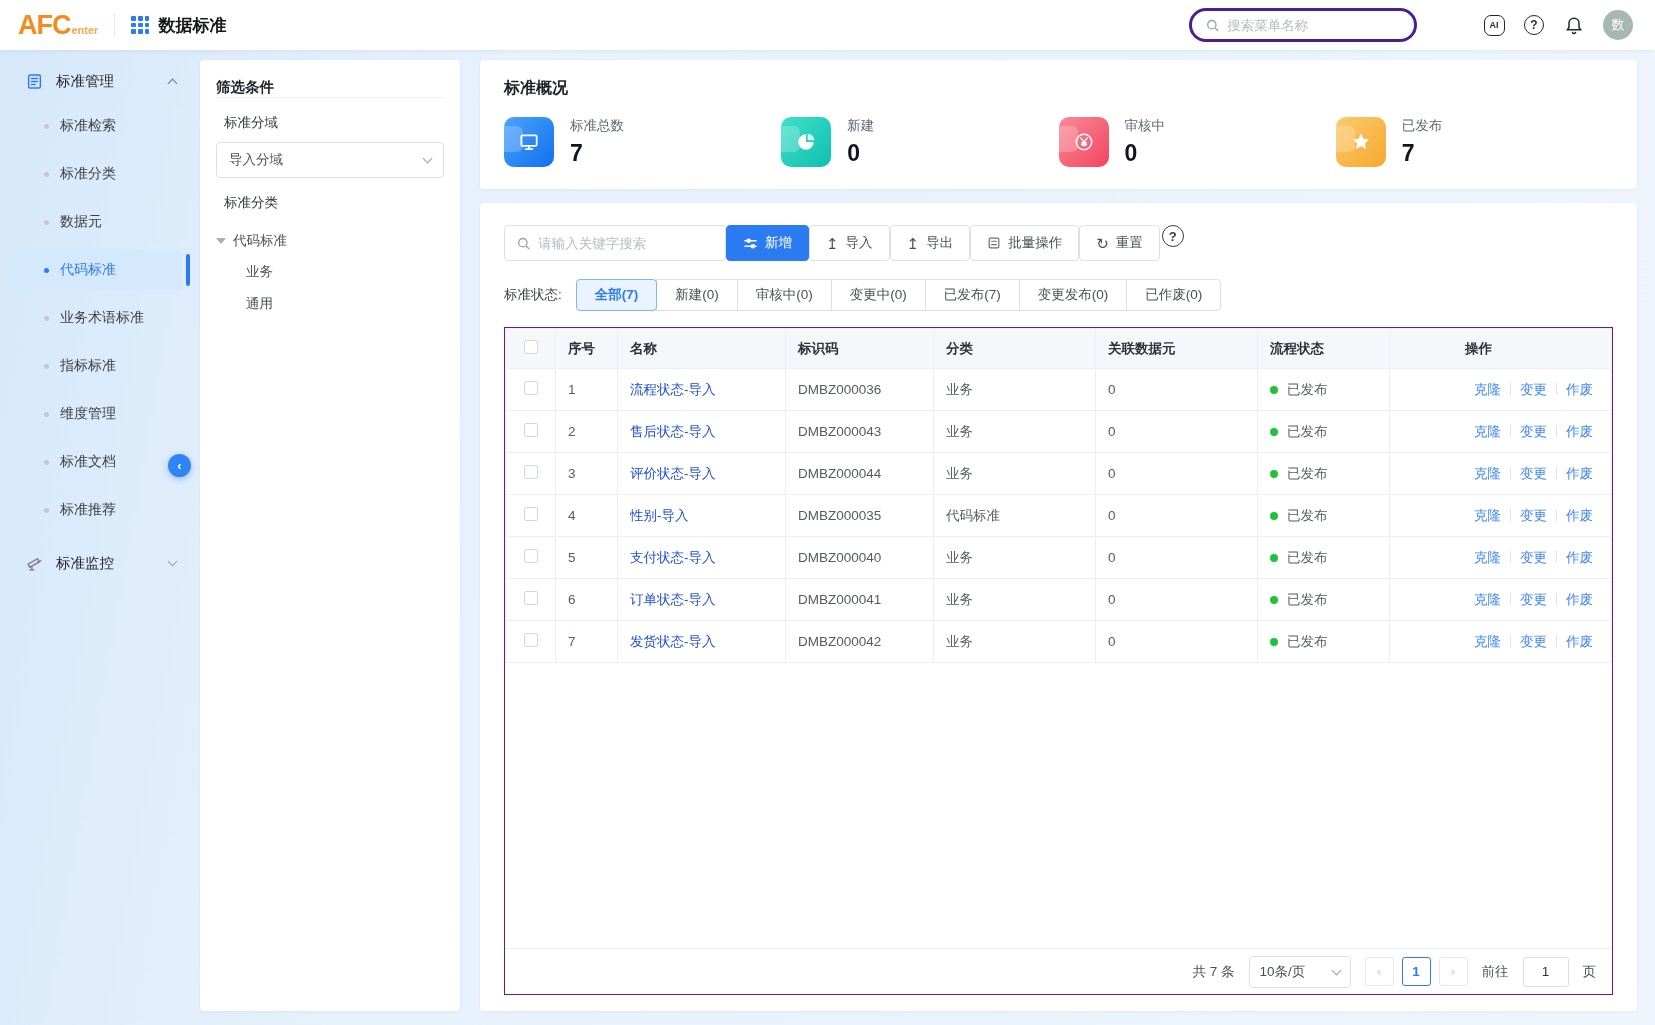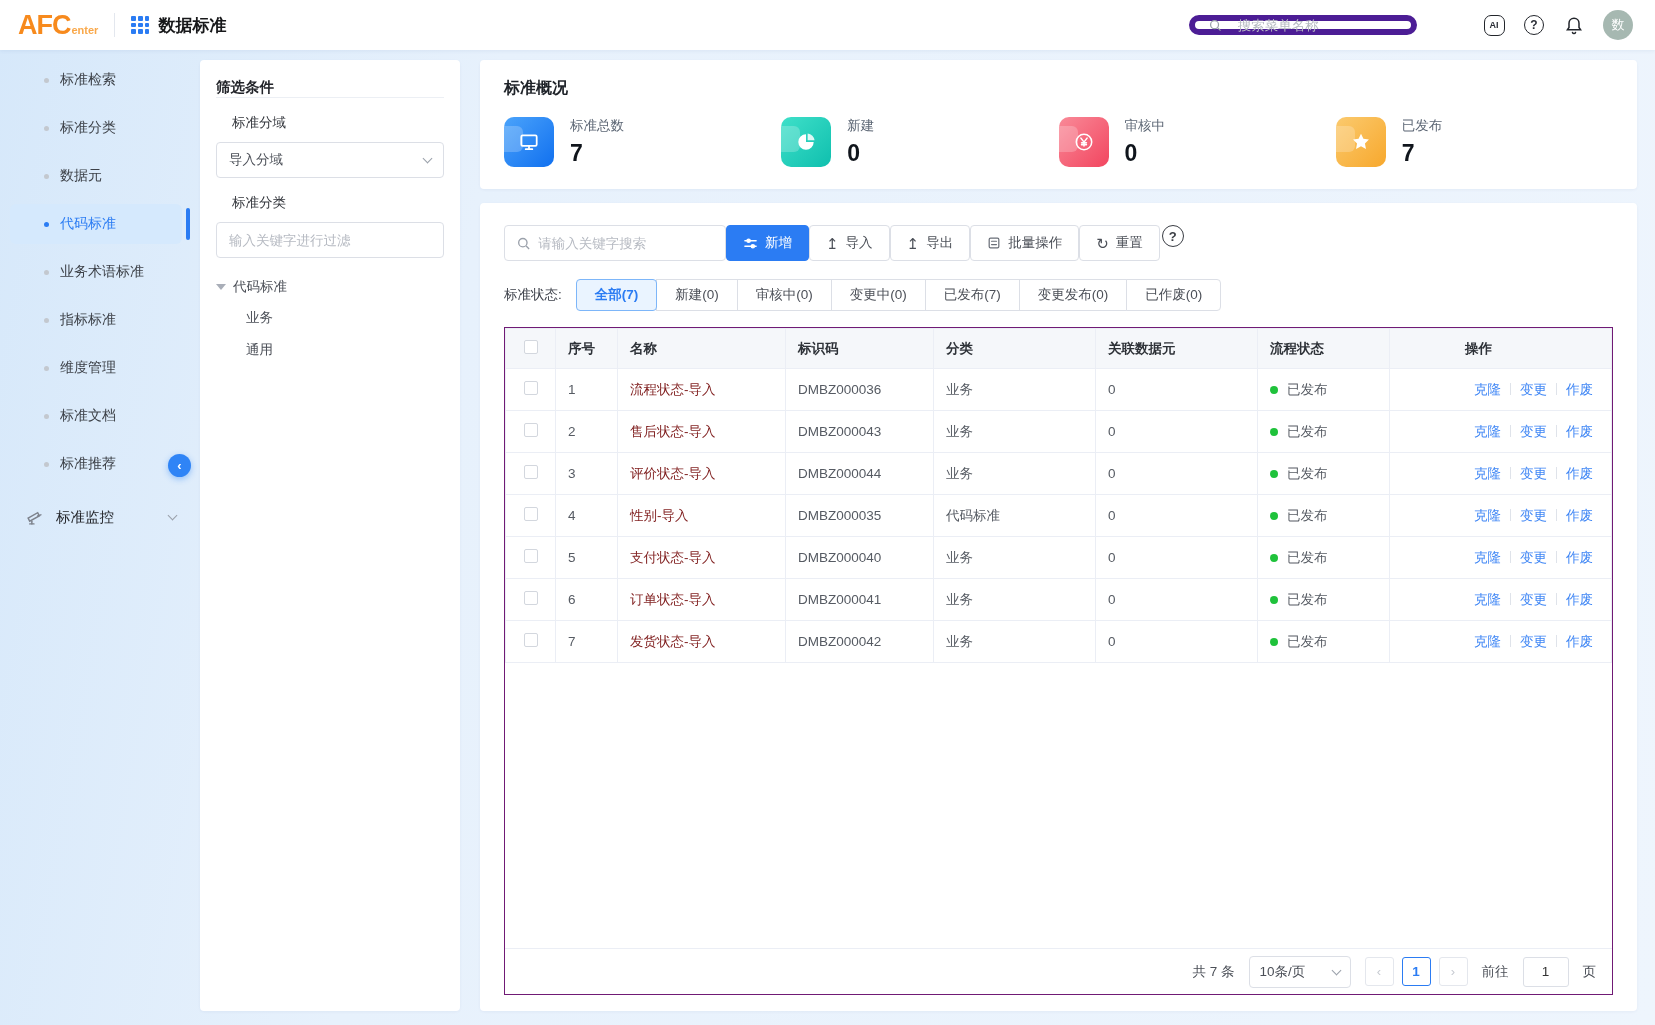--- a/index.html
+++ b/index.html
@@ -16,22 +16,22 @@
     padding:0 22px 0 18px; box-shadow:0 1px 4px rgba(40,80,140,.08); position:relative; z-index:10;
   }
   .logo { display:flex; align-items:baseline; }
   .logo-main { font-size:27px; font-weight:800; color:#f78a1d; letter-spacing:-1px; }
   .logo-sub { font-size:11px; font-weight:700; color:#f9a84a; margin-left:1px; }
   .vdiv { width:1px; height:24px; background:#e3e7ee; margin:0 16px; }
   .grid-icon { width:18px; height:18px; display:grid; grid-template-columns:repeat(3,1fr); gap:2px; margin-right:9px; }
   .grid-icon i { background:#2b7cf3; border-radius:1px; }
   .app-title { font-size:17px; font-weight:700; color:#17181a; }
   .header-right { margin-left:auto; display:flex; align-items:center; gap:18px; }
-  .menu-search { display:flex; align-items:center; gap:16px; width:228px; height:20px;
-    border:6px solid #4c1d95; border-radius:17px; padding:0 14px; background:#fff; margin-right:48px; }
+  .menu-search { display:flex; align-items:center; gap:8px; width:228px; height:34px;
+    border:3px solid #4c1d95; border-radius:17px; padding:0 14px; background:#fff; margin-right:48px; }
   .menu-search input { border:none; outline:none; width:100%; font-size:13.5px; color:#333; background:transparent; }
   .menu-search input::placeholder { color:#b6bac2; }
   .hicon { width:22px; height:22px; display:flex; align-items:center; justify-content:center; color:#2a2e36; cursor:pointer; }
   .ai-badge { width:21px; height:21px; border:1.6px solid #23262c; border-radius:7px; font-size:9px; font-weight:800;
     display:flex; align-items:center; justify-content:center; }
   .q-badge { width:20px; height:20px; border:1.6px solid #23262c; border-radius:50%; font-size:12px; font-weight:700;
     display:flex; align-items:center; justify-content:center; }
   .avatar { width:30px; height:30px; border-radius:50%; background:#a6b8b1; color:#fff; font-size:13px;
     display:flex; align-items:center; justify-content:center; }
   
@@ -53,21 +53,21 @@
   .side-item.active .dot { background:#2b7cf3; }
   .side-item.active::after { content:""; position:absolute; right:-8px; top:4px; width:4px; height:32px;
     background:#2b7cf3; border-radius:2px; }
   .collapse-fab { position:absolute; left:168px; top:404px; width:23px; height:23px; border-radius:50%;
     background:#2f84f6; color:#fff; font-size:13px; font-weight:700; display:flex; align-items:center;
     justify-content:center; box-shadow:0 2px 6px rgba(47,132,246,.45); cursor:pointer; z-index:6; }
   
   .filter-card { width:260px; flex:0 0 260px; background:#fff; border-radius:4px; margin:10px 0 14px 10px;
     padding:18px 16px; box-shadow:0 1px 3px rgba(60,90,140,.06); }
   .filter-title { font-size:14.5px; font-weight:700; color:#23252a; border-bottom:1px solid #eceff4; }
-  .flabel { font-size:13.5px; color:#33363c; margin:16px 16px 10px; }
+  .flabel { font-size:13.5px; color:#33363c; margin:16px 8px 10px; }
   .fselect { height:36px; border:1px solid #dcdfe6; border-radius:4px; display:flex; align-items:center;
     padding:0 12px; color:#4b4f57; font-size:13.5px; cursor:pointer; justify-content:space-between; background:#fff; }
   .finput { width:100%; height:36px; border:1px solid #dcdfe6; border-radius:4px; padding:0 12px; font-size:13.5px;
     color:#333; outline:none; background:#fff; }
   .finput::placeholder { color:#b6bac2; }
   .tree { margin-top:14px; }
   .tree-root { display:flex; align-items:center; gap:7px; color:#4b4f57; font-size:13.5px; height:30px; cursor:pointer; }
   .caret-down { width:0; height:0; border-left:5px solid transparent; border-right:5px solid transparent;
     border-top:6px solid #a9aeb8; }
   .tree-child { padding-left:30px; height:32px; display:flex; align-items:center; color:#4b4f57; font-size:13.5px; cursor:pointer; }
@@ -109,21 +109,21 @@
   .seg:first-child { border-radius:4px 0 0 4px; margin-left:0; }
   .seg:last-child { border-radius:0 4px 4px 0; }
   .seg.active { background:#eaf4ff; border-color:#7db6f9; color:#2b7cf3; font-weight:600; z-index:1; border-radius:4px; }
   .table-wrap { flex:1; border:1px solid #701a75; display:flex; flex-direction:column; min-height:0; }
   table { width:100%; border-collapse:collapse; table-layout:fixed; }
   th,td { border:1px solid #ebeef5; font-size:13.5px; }
   th { background:#f5f7fa; color:#2e3238; font-weight:700; text-align:left; height:40px; padding:0 12px; }
   td { height:42px; padding:0 12px; color:#565b63; background:#fff; }
   th.center,td.center { text-align:center; }
   .cb { width:14px; height:14px; border:1px solid #d3d7de; border-radius:2px; display:inline-block; background:#fff; cursor:pointer; }
-  a.name-link { color:#7f1d1d; text-decoration:none; cursor:pointer; }
+  a.name-link { color:#1d4ed8; text-decoration:none; cursor:pointer; }
   .gdot { width:8px; height:8px; border-radius:50%; background:#1fc23b; display:inline-block; margin-right:9px; }
   td.actions { text-align:right; padding-right:18px; }
   th.actions-h { text-align:center; padding-right:56px; }
   .act { color:#3f86f5; text-decoration:none; cursor:pointer; }
   .act-sep { display:inline-block; width:1px; height:12px; background:#dfe3ea; margin:0 9px; vertical-align:-1px; }
   .spacer { flex:1; background:#fff; }
   
   .pagination { border-top:1px solid #ebeef5; background:#fff; height:46px; display:flex; align-items:center;
     justify-content:flex-end; gap:14px; padding:0 16px; color:#4b4f57; font-size:13.5px; }
   .psize { width:102px; height:32px; border:1px solid #dcdfe6; border-radius:4px; display:flex; align-items:center;
@@ -176,20 +176,32 @@
           <path d="M7.5 16.5a1.6 1.6 0 0 0 3 0"></path>
         </svg>
     </div>
     <div class="avatar">数</div>
   </div>
 </div>
 
 <div class="page">
 
   <div class="sidebar">
+    <div class="side-group">
+      <span class="gicon blue">
+        <svg width="17" height="17" viewBox="0 0 16 16" fill="none" stroke="currentColor" stroke-width="1.4" stroke-linecap="round">
+            <rect x="2.5" y="1.8" width="11" height="12.4" rx="1.5"></rect>
+            <line x1="5.2" y1="5.2" x2="10.8" y2="5.2"></line>
+            <line x1="5.2" y1="8" x2="10.8" y2="8"></line>
+            <line x1="5.2" y1="10.8" x2="8.6" y2="10.8"></line>
+          </svg>
+      </span>
+      <span class="glabel">标准管理</span>
+      <span class="chev up"></span>
+    </div>
     <div class="side-items" id="sidebar-items">
         <div class="side-item">
           <span class="dot"></span>
           <span>标准检索</span>
         </div>
         <div class="side-item">
           <span class="dot"></span>
           <span>标准分类</span>
         </div>
         <div class="side-item">
@@ -237,21 +249,20 @@
   </div>
 
   <div class="filter-card">
     <div class="filter-title">筛选条件</div>
     <div class="flabel">标准分域</div>
     <div class="fselect">
       <span>导入分域</span>
       <span class="chev down"></span>
     </div>
     <div class="flabel">标准分类</div>
-    <input class="finput" placeholder="输入关键字进行过滤" style="">
     <div class="tree">
       <div class="tree-root">
         <span class="caret-down"></span>
         <span>代码标准</span>
       </div>
       <div class="tree-child">业务</div>
       <div class="tree-child">通用</div>
     </div>
   </div>
 

